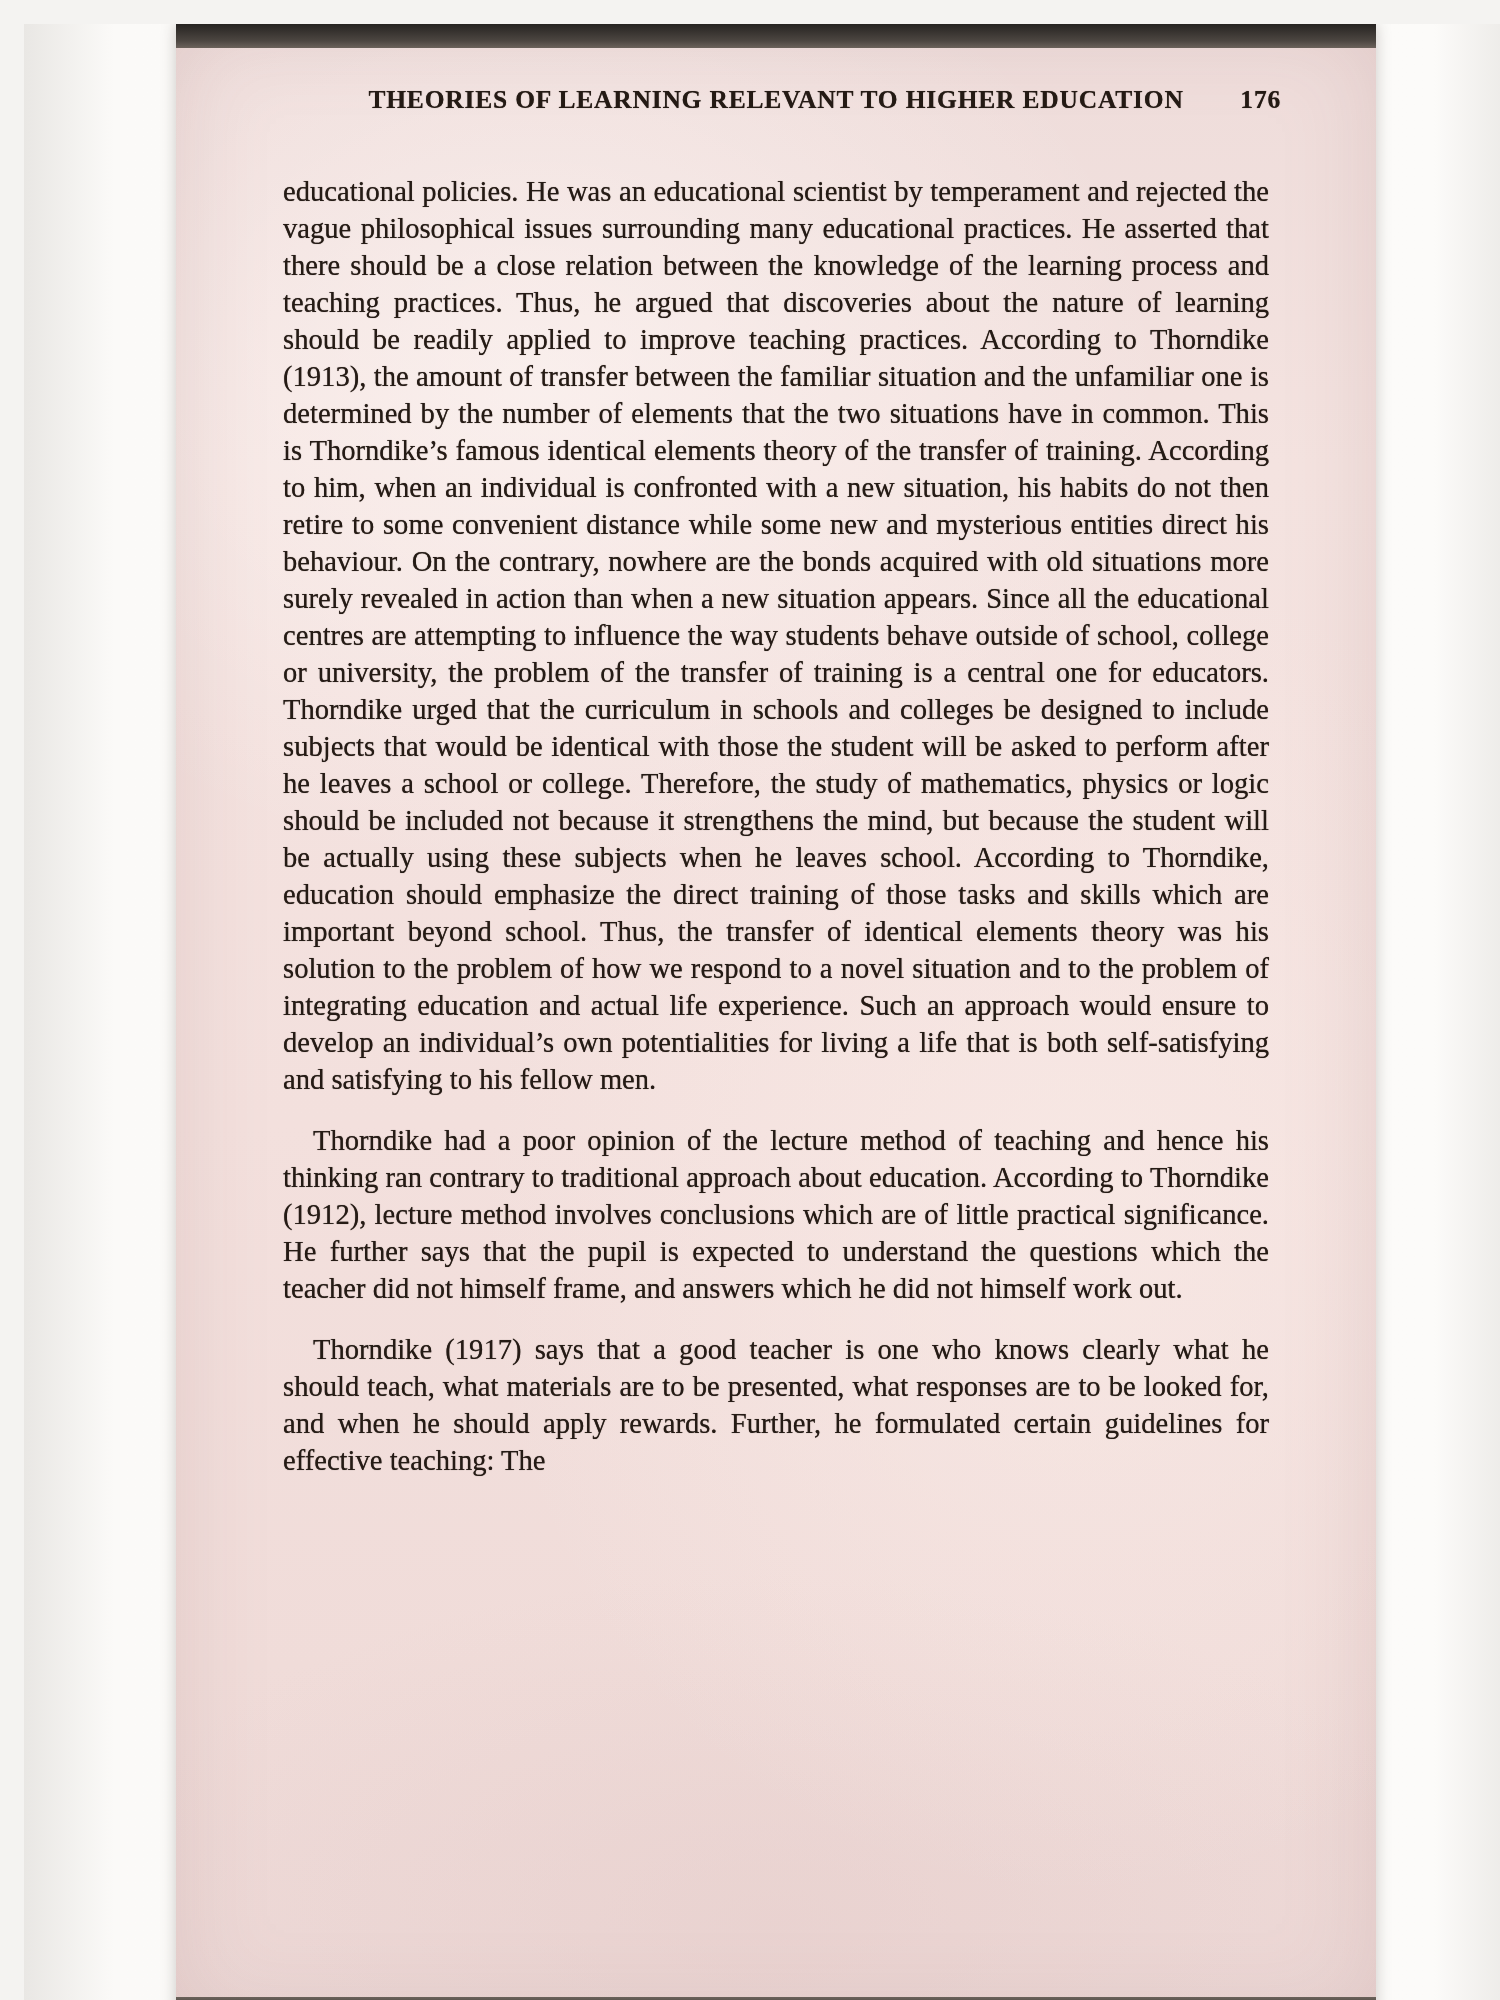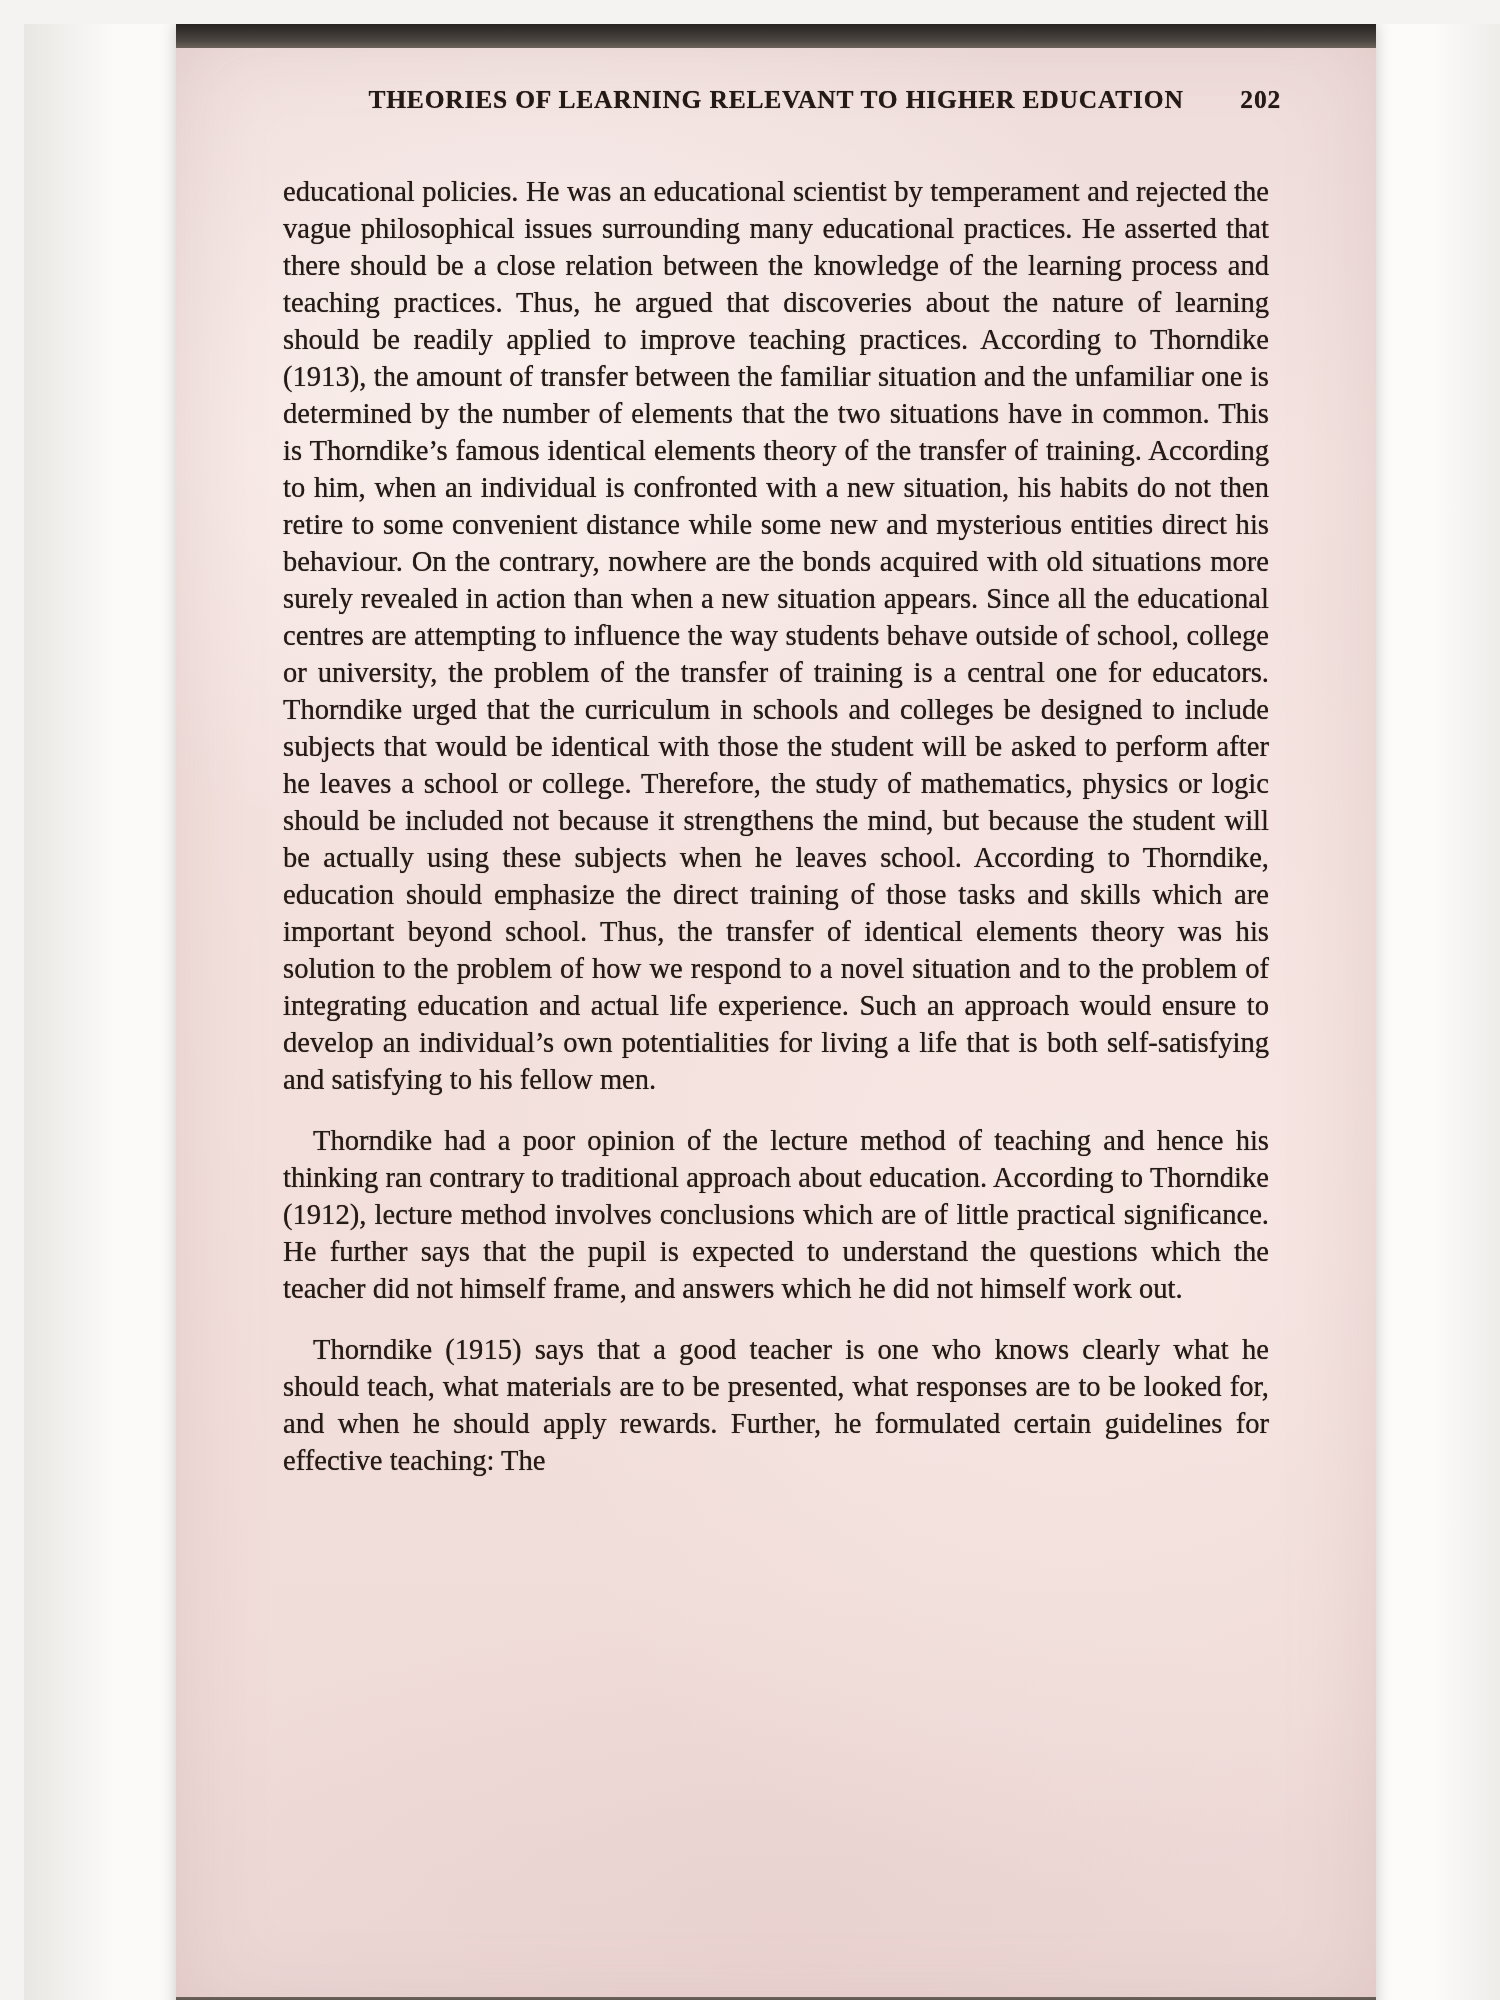--- a/index.html
+++ b/index.html
@@ -79,25 +79,25 @@
 </head>
 <body>
 
 <div class="viewport">
   <div class="scan">
     <div class="scan-edge-top"></div>
 
     <div class="page-content">
       <div class="page-header">
         <span class="running-title">THEORIES OF LEARNING RELEVANT TO HIGHER EDUCATION</span>
-        <span class="page-number">202</span>
+        <span class="page-number">176</span>
       </div>
 
       <div class="body-text">
         <p class="para">educational policies. He was an educational scientist by temperament and rejected the vague philosophical issues surrounding many educational practices. He asserted that there should be a close relation between the knowledge of the learning process and teaching practices. Thus, he argued that discoveries about the nature of learning should be readily applied to improve teaching practices. According to Thorndike (1913), the amount of transfer between the familiar situation and the unfamiliar one is determined by the number of elements that the two situations have in common. This is Thorndike’s famous identical elements theory of the transfer of training. According to him, when an individual is confronted with a new situation, his habits do not then retire to some convenient distance while some new and mysterious entities direct his behaviour. On the contrary, nowhere are the bonds acquired with old situations more surely revealed in action than when a new situation appears. Since all the educational centres are attempting to influence the way students behave outside of school, college or university, the problem of the transfer of training is a central one for educators. Thorndike urged that the curriculum in schools and colleges be designed to include subjects that would be identical with those the student will be asked to perform after he leaves a school or college. Therefore, the study of mathematics, physics or logic should be included not because it strengthens the mind, but because the student will be actually using these subjects when he leaves school. According to Thorndike, education should emphasize the direct training of those tasks and skills which are important beyond school. Thus, the transfer of identical elements theory was his solution to the problem of how we respond to a novel situation and to the problem of integrating education and actual life experience. Such an approach would ensure to develop an individual’s own potentialities for living a life that is both self-satisfying and satisfying to his fellow men.</p>
         <p class="para indent">Thorndike had a poor opinion of the lecture method of teaching and hence his thinking ran contrary to traditional approach about education. According to Thorndike (1912), lecture method involves conclusions which are of little practical significance. He further says that the pupil is expected to understand the questions which the teacher did not himself frame, and answers which he did not himself work out.</p>
-        <p class="para indent">Thorndike (1915) says that a good teacher is one who knows clearly what he should teach, what materials are to be presented, what responses are to be looked for, and when he should apply rewards. Further, he formulated certain guidelines for effective teaching: The</p>
+        <p class="para indent">Thorndike (1917) says that a good teacher is one who knows clearly what he should teach, what materials are to be presented, what responses are to be looked for, and when he should apply rewards. Further, he formulated certain guidelines for effective teaching: The</p>
       </div>
     </div>
 
     <div class="scan-edge-bottom"></div>
   </div>
 </div>
 
 </body></html>

